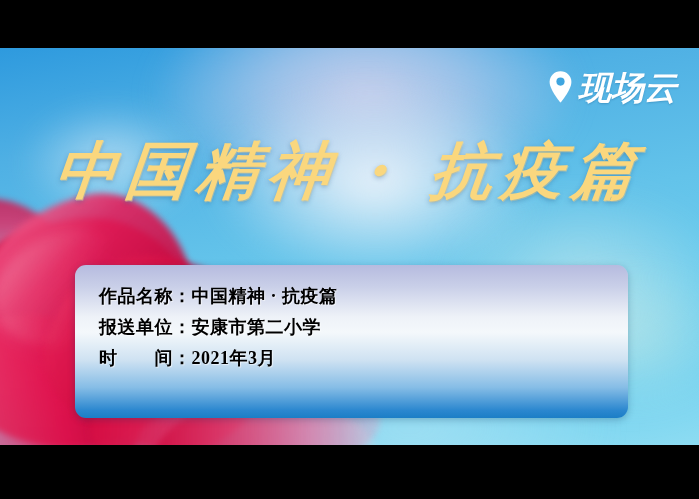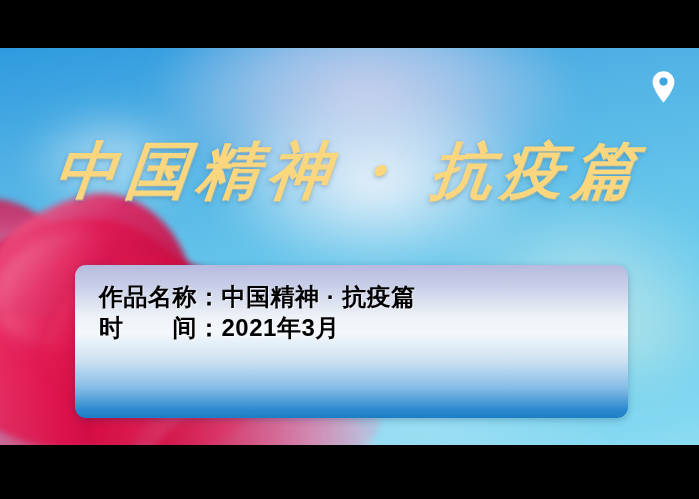--- a/index.html
+++ b/index.html
@@ -264,22 +264,22 @@
     overflow: hidden;
   }
   #info-lines {
     position: absolute;
     left: 24px;
     top: 16px;
     right: 10px;
   }
   .info-line {
     color: #000000;
-    font-family: Liberation Sans, sans-serif;
-    font-size: 24px;
+    font-family: Liberation Serif, serif;
+    font-size: 18px;
     font-weight: bold;
     line-height: 31px;
     white-space: nowrap;
     letter-spacing: 0.5px;
     text-shadow: 1px 1px 1px rgba(255,255,255,0.65);
   }
 </style>
 </head>
 <body>
 
@@ -306,25 +306,27 @@
       <div class="petal p4"></div>
       <div class="petal p7"></div>
       <div class="sheen"></div>
     </div>
 
     <div id="logo">
       <svg class="pin" viewBox="0 0 27 34">
         <path d="M13.5 1.2 C7.3 1.2 2.6 6.0 2.6 12.0 C2.6 20.0 13.5 32.6 13.5 32.6 C13.5 32.6 24.4 20.0 24.4 12.0 C24.4 6.0 19.7 1.2 13.5 1.2 Z" fill="#ffffff"></path>
         <circle cx="13.5" cy="11.6" r="4.1" fill="#3FA5DF"></circle>
       </svg>
+      <span class="logo-text">现场云</span>
     </div>
 
     <div id="title">中国精神 · 抗疫篇</div>
 
     <div id="info-panel">
       <div id="info-lines">
         <div class="info-line">作品名称：中国精神 · 抗疫篇</div>
+        <div class="info-line">报送单位：安康市第二小学</div>
         <div class="info-line">时　　间：2021年3月</div>
       </div>
     </div>
 
   </div>
 </div>
 
 </body></html>

